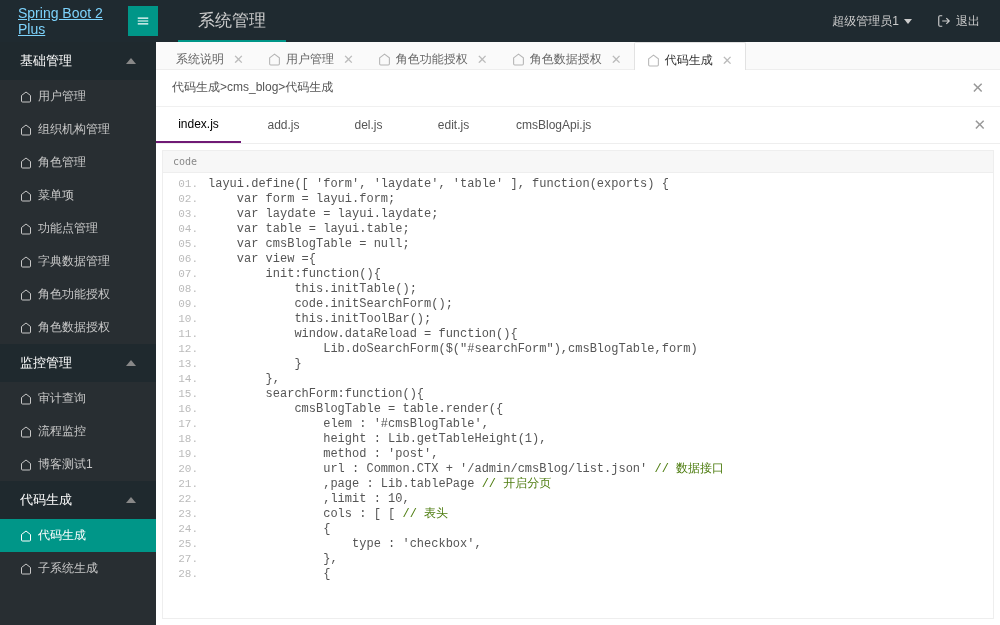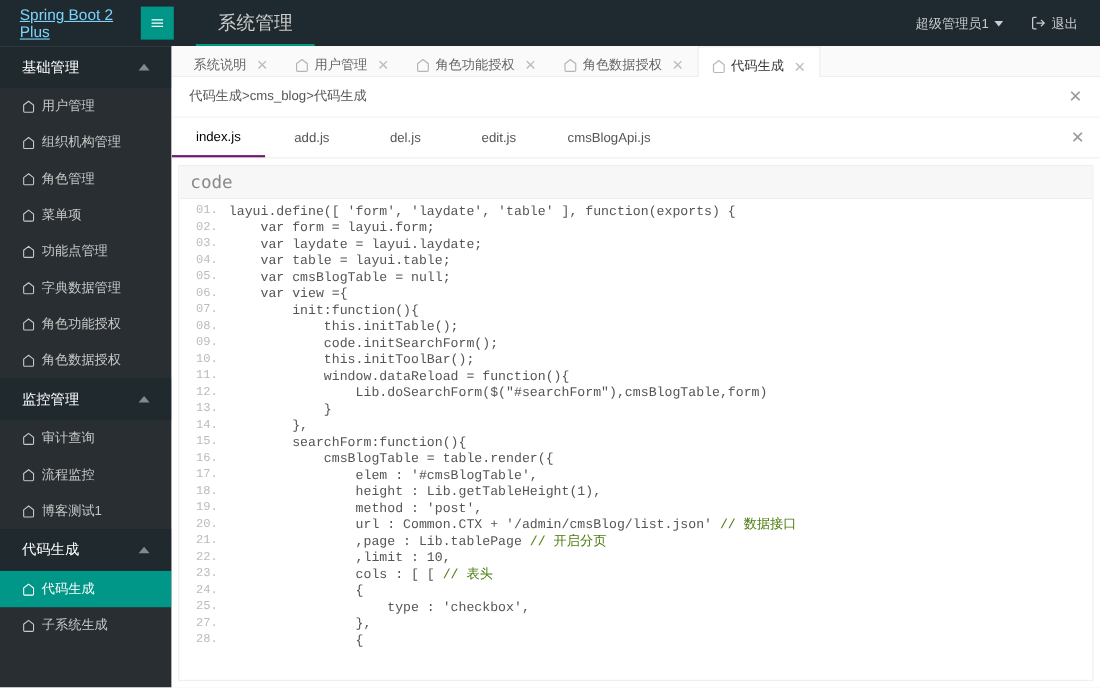--- a/index.html
+++ b/index.html
@@ -34,21 +34,21 @@
   
   .breadcrumb { padding: 9px 16px; font-size: 12px; color: #555; display: flex; justify-content: space-between; align-items: flex-start; background: #fff; border-bottom: 1px solid #f0f0f0; }
   .breadcrumb .close-x { color: #999; cursor: pointer; font-size: 15px; }
   
   .filetabs { display: flex; align-items: center; border-bottom: 1px solid #eee; background: #fff; font-size: 12px; }
   .filetab { padding: 10px 20px; cursor: pointer; min-width: 85px; text-align: center; color: #555; }
   .filetab.active { border-bottom: 2px solid #701a75; color: #000; }
   .filetabs .close-x { margin-left: auto; margin-right: 14px; color: #999; cursor: pointer; font-size: 15px; }
   
   .codewrap { flex: 1; overflow-y: auto; background: #fff; margin: 6px; border: 1px solid #eee; }
-  .code-head { background: #f7f7f7; padding: 5px 10px; font-size: 16px; color: #888; border-bottom: 1px solid #eee; font-family: monospace; }
+  .code-head { background: #f7f7f7; padding: 5px 10px; font-size: 10px; color: #888; border-bottom: 1px solid #eee; font-family: monospace; }
   .codearea { padding: 4px 0; font-family: Consolas, "Courier New", monospace; font-size: 12px; }
   .coderow { display: flex; line-height: 15px; }
   .ln { width: 45px; text-align: right; padding-right: 10px; color: #bbb; font-size: 11px; user-select: none; }
   .cl { flex: 1; white-space: pre; color: #555; }
   .comment { color: #4d7c0f; }
 
   ::-webkit-scrollbar { width: 10px; }
   ::-webkit-scrollbar-thumb { background: #ccc; }
   ::-webkit-scrollbar-track { background: #f0f0f0; }
 </style>

